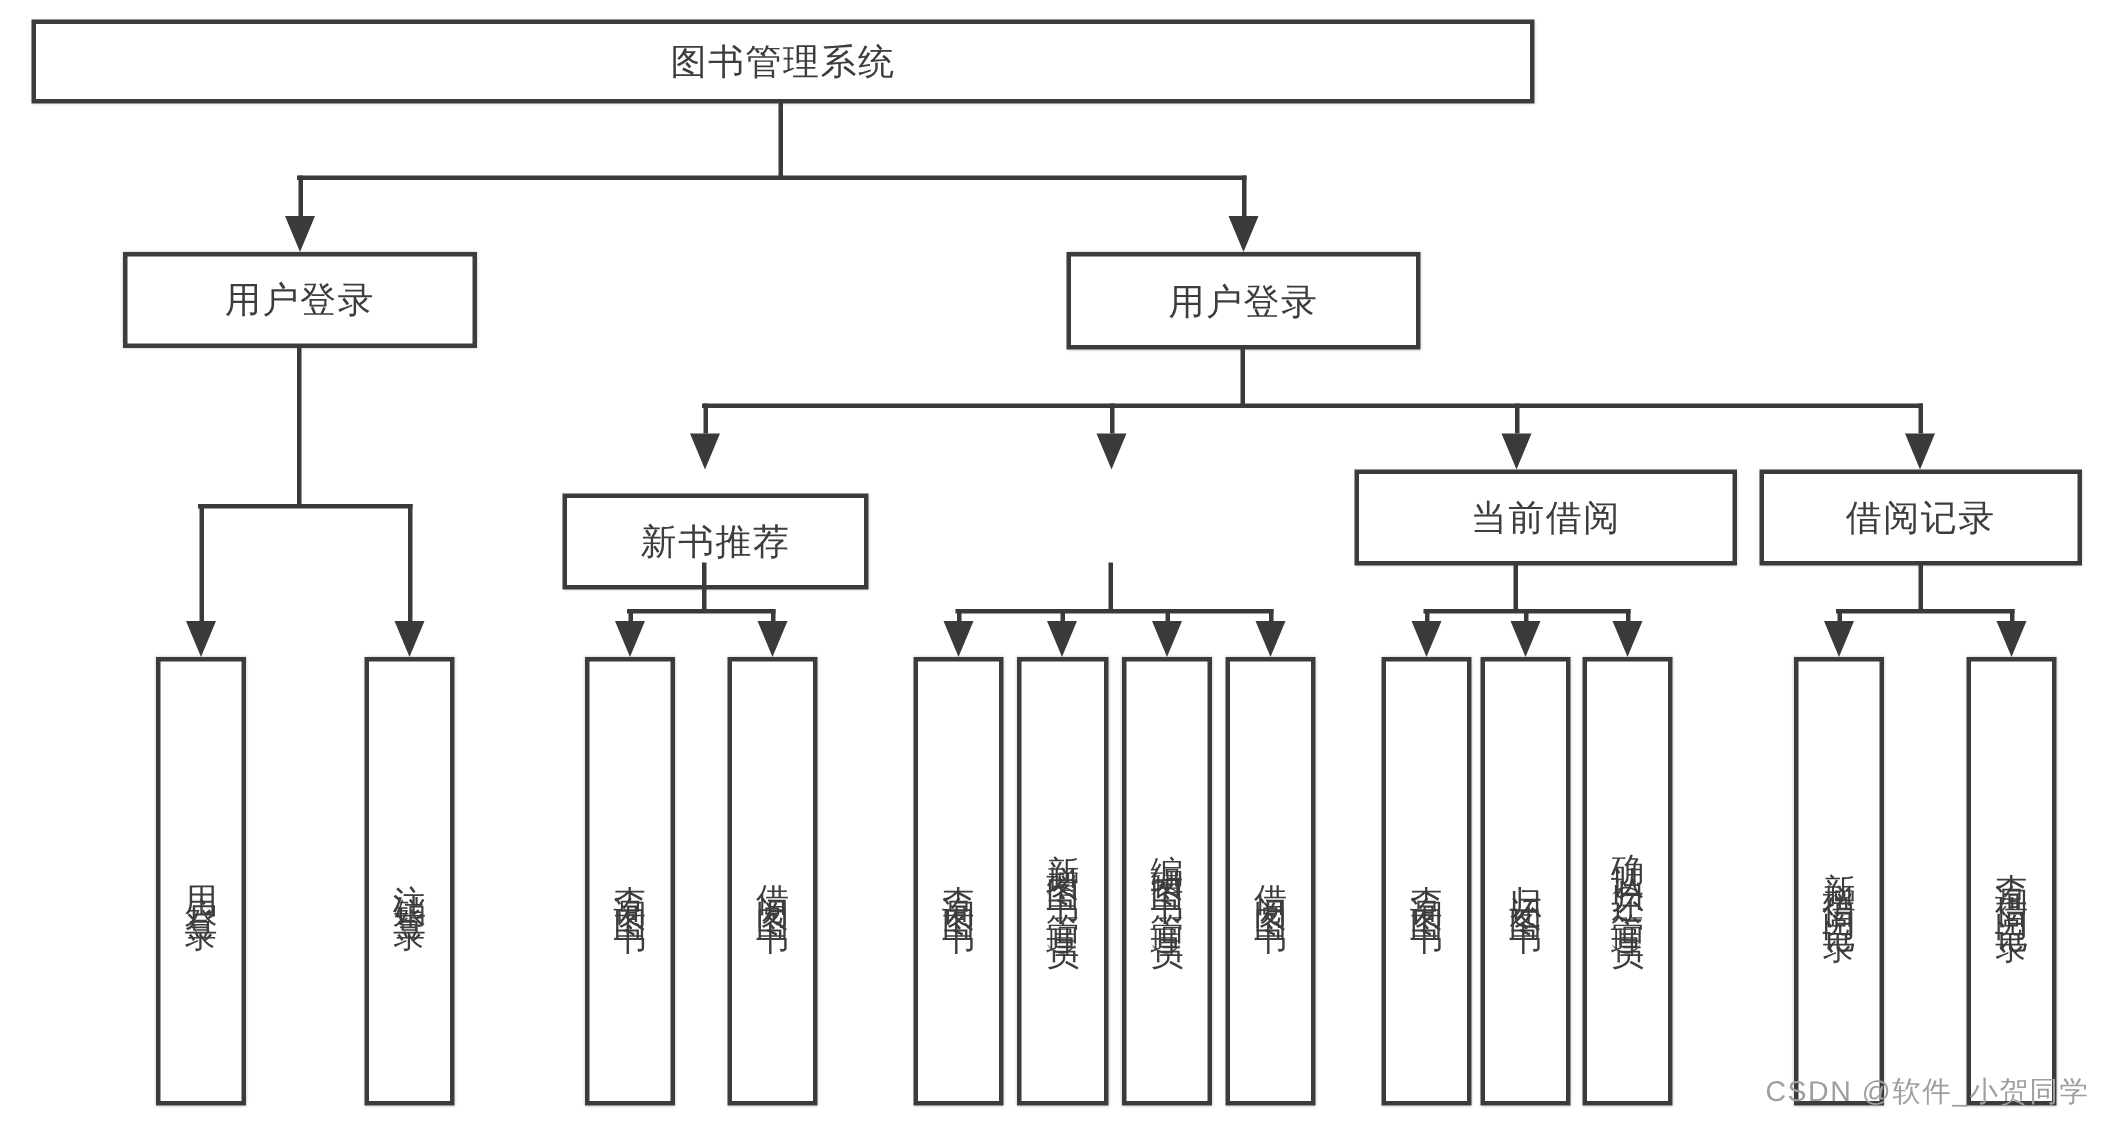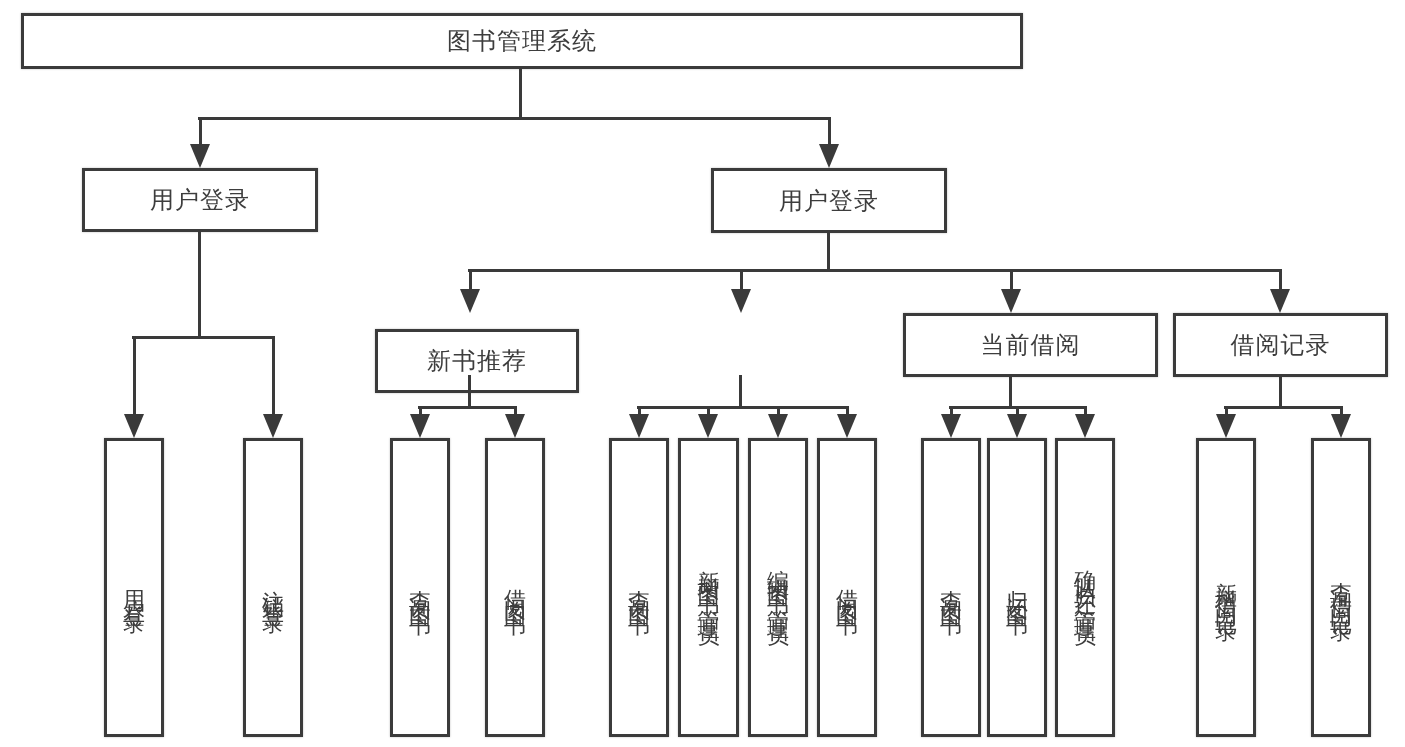--- a/index.html
+++ b/index.html
@@ -203,14 +203,15 @@
 
   <div class="arrow" style="left:1216px;top:406px;height:32px;">
       <div class="shaft"></div>
       <div class="head"></div>
     </div>
   <div class="arrow" style="left:1331px;top:406px;height:32px;">
       <div class="shaft"></div>
       <div class="head"></div>
     </div>
 
+  <div class="watermark">CSDN @软件_小贺同学</div>
 
 </div>
 
 </body></html>

